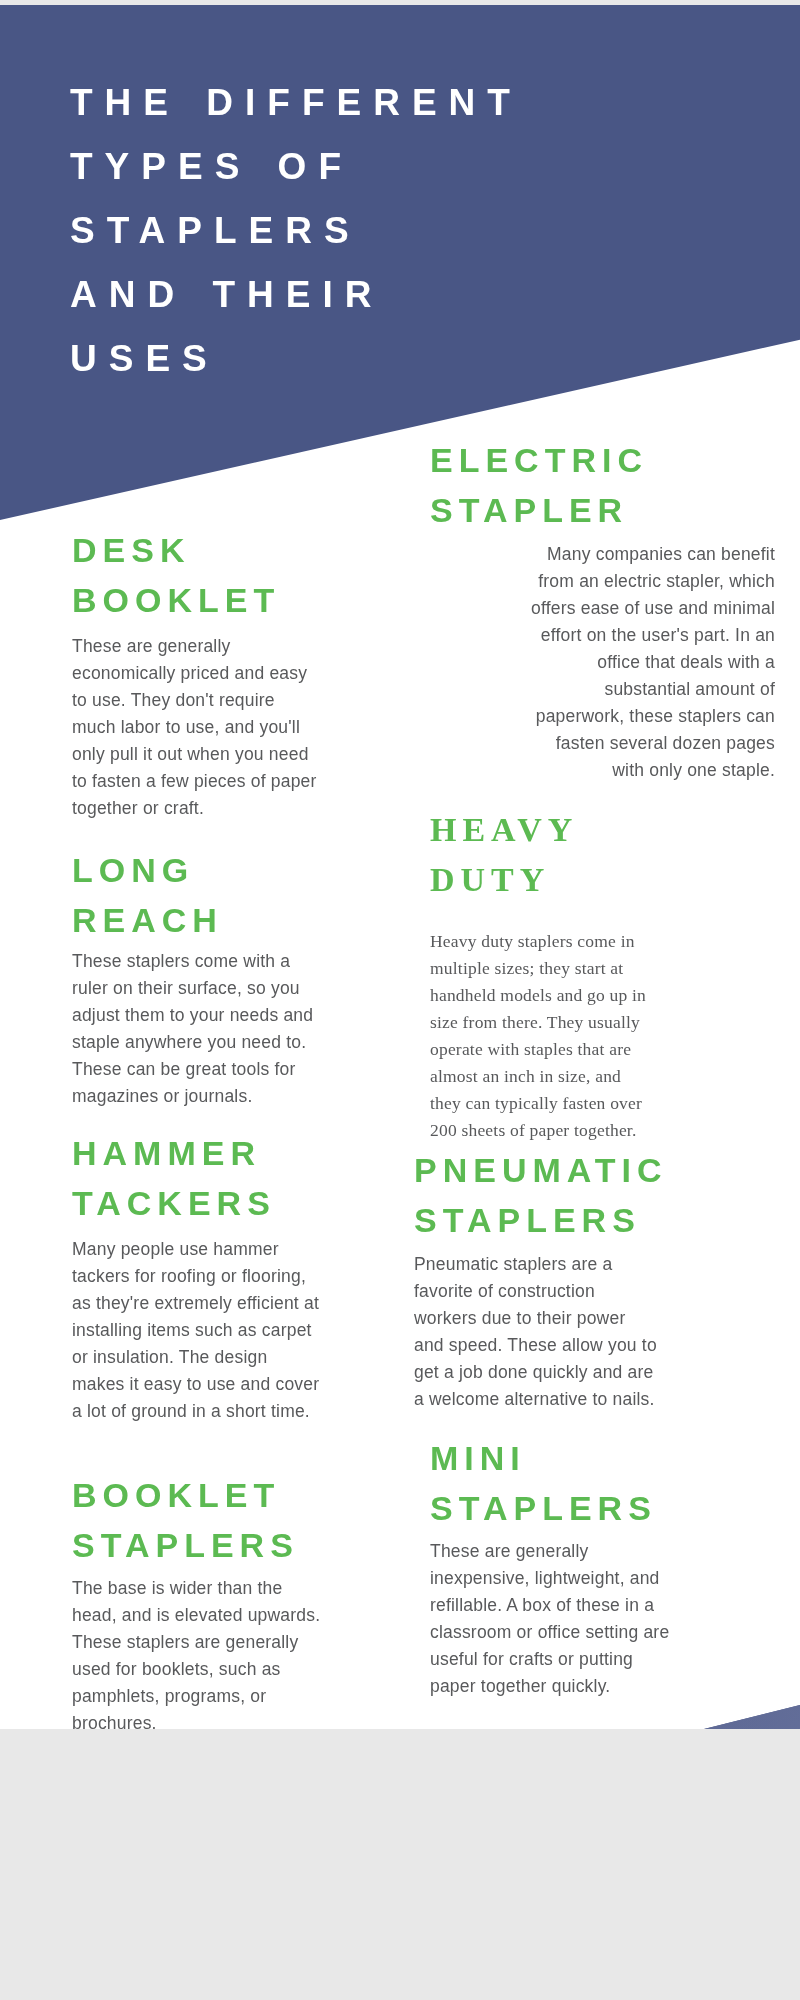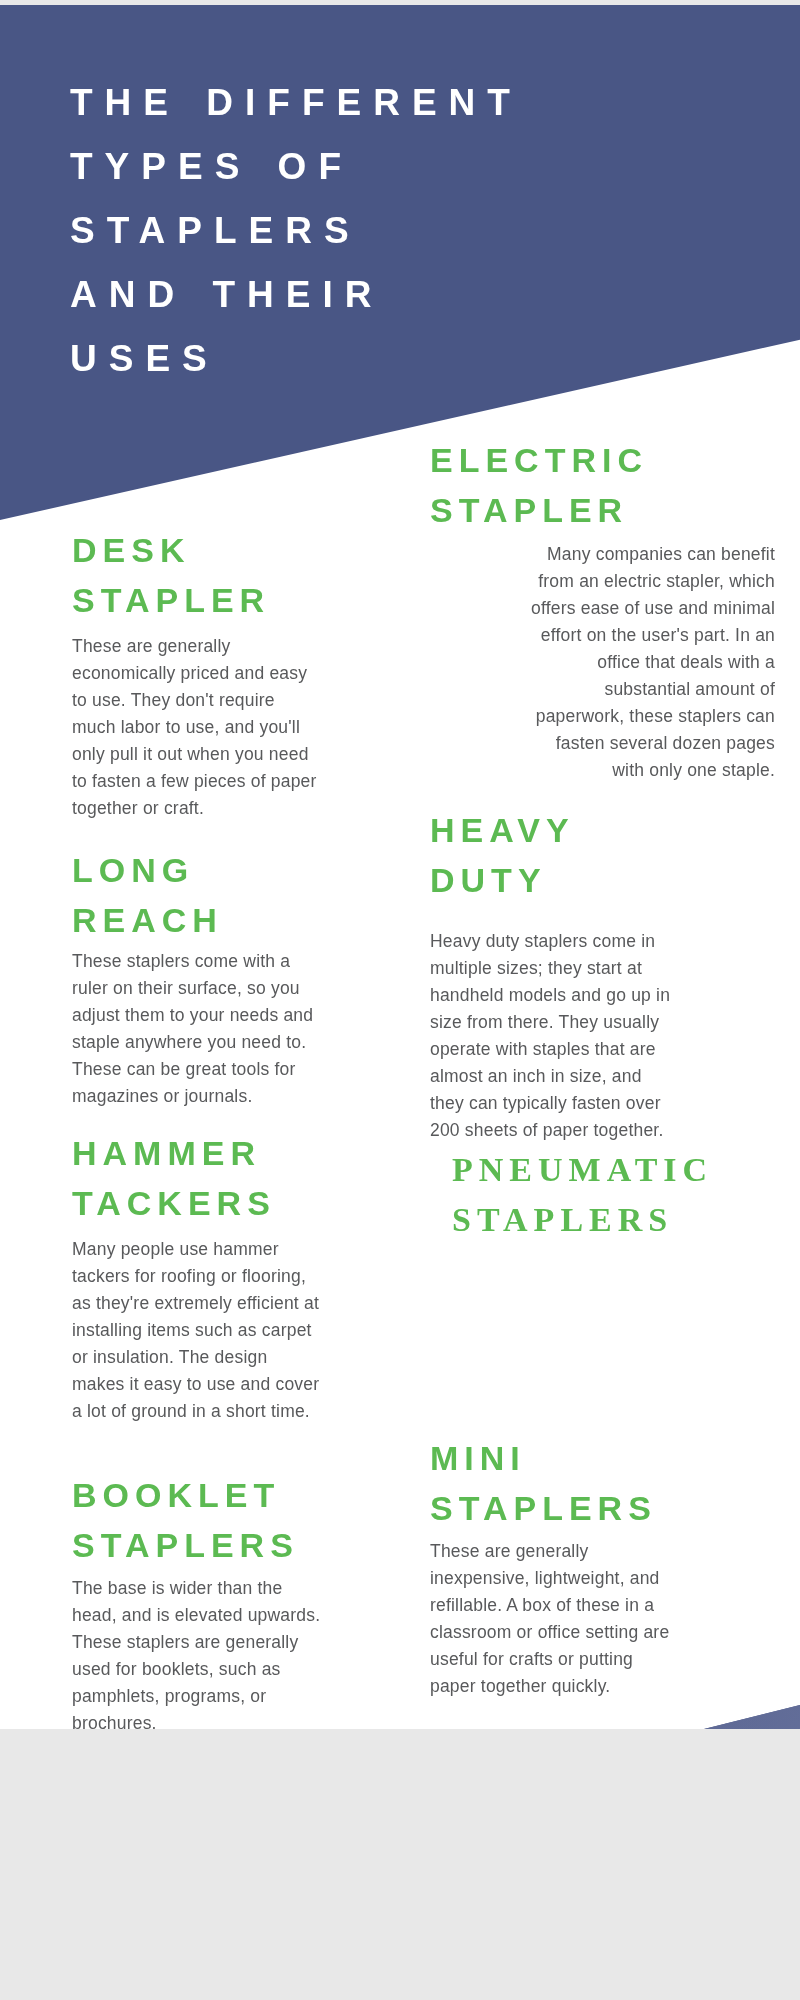--- a/index.html
+++ b/index.html
@@ -38,23 +38,23 @@
   #sec-desk     {left:72px; top:520px;height:300px;}
   #sec-desk     .sec-body{top:108px;}
   #sec-long     {left:72px; top:840px;height:270px;}
   #sec-long     .sec-body{top:103px;}
   #sec-hammer   {left:72px; top:1123px;height:300px;}
   #sec-hammer   .sec-body{top:108px;}
   #sec-booklet  {left:72px; top:1465px;height:270px;}
   #sec-booklet  .sec-body{top:105px;}
   #sec-electric {left:430px;top:430px;height:350px;}
   #sec-electric .sec-body{top:106px;text-align:right;}
-  #sec-heavy    {left:430px;top:800px;height:330px;}
+  #sec-heavy    {left:430px;top:800px;height:330px;font-family:Liberation Serif, serif;}
   #sec-heavy    .sec-body{top:123px;}
-  #sec-pneumatic{left:452px;top:1140px;height:270px;font-family:Liberation Serif, serif;}
+  #sec-pneumatic{left:414px;top:1140px;height:270px;}
   #sec-pneumatic.section .sec-body{top:106px;}
   #sec-mini     {left:430px;top:1428px;height:270px;}
   #sec-mini     .sec-body{top:105px;}
   
   .photo{
     position:absolute;left:0;top:1700px;width:800px;height:300px;
     clip-path:polygon(0 66.7%,100% 0,100% 100%,0 100%);
     background:#545e8c;
   }
   .photo div{position:absolute;}
@@ -97,21 +97,21 @@
   <div class="header">
     <div class="title">THE DIFFERENT
 TYPES OF
 STAPLERS
 AND THEIR
 USES</div>
   </div>
 
   <div class="section" id="sec-desk">
     <div class="sec-heading">DESK
-STAPLER</div>
+BOOKLET</div>
     <div class="sec-body">These are generally
 economically priced and easy
 to use. They don't require
 much labor to use, and you'll
 only pull it out when you need
 to fasten a few pieces of paper
 together or craft.</div>
   </div>
   <div class="section" id="sec-hammer">
     <div class="sec-heading">HAMMER
@@ -166,20 +166,26 @@
 handheld models and go up in
 size from there. They usually
 operate with staples that are
 almost an inch in size, and
 they can typically fasten over
 200 sheets of paper together.</div>
   </div>
   <div class="section" id="sec-pneumatic">
     <div class="sec-heading">PNEUMATIC
 STAPLERS</div>
+    <div class="sec-body">Pneumatic staplers are a
+favorite of construction
+workers due to their power
+and speed. These allow you to
+get a job done quickly and are
+a welcome alternative to nails.</div>
   </div>
   <div class="section" id="sec-mini">
     <div class="sec-heading">MINI
 STAPLERS</div>
     <div class="sec-body">These are generally
 inexpensive, lightweight, and
 refillable. A box of these in a
 classroom or office setting are
 useful for crafts or putting
 paper together quickly.</div>

